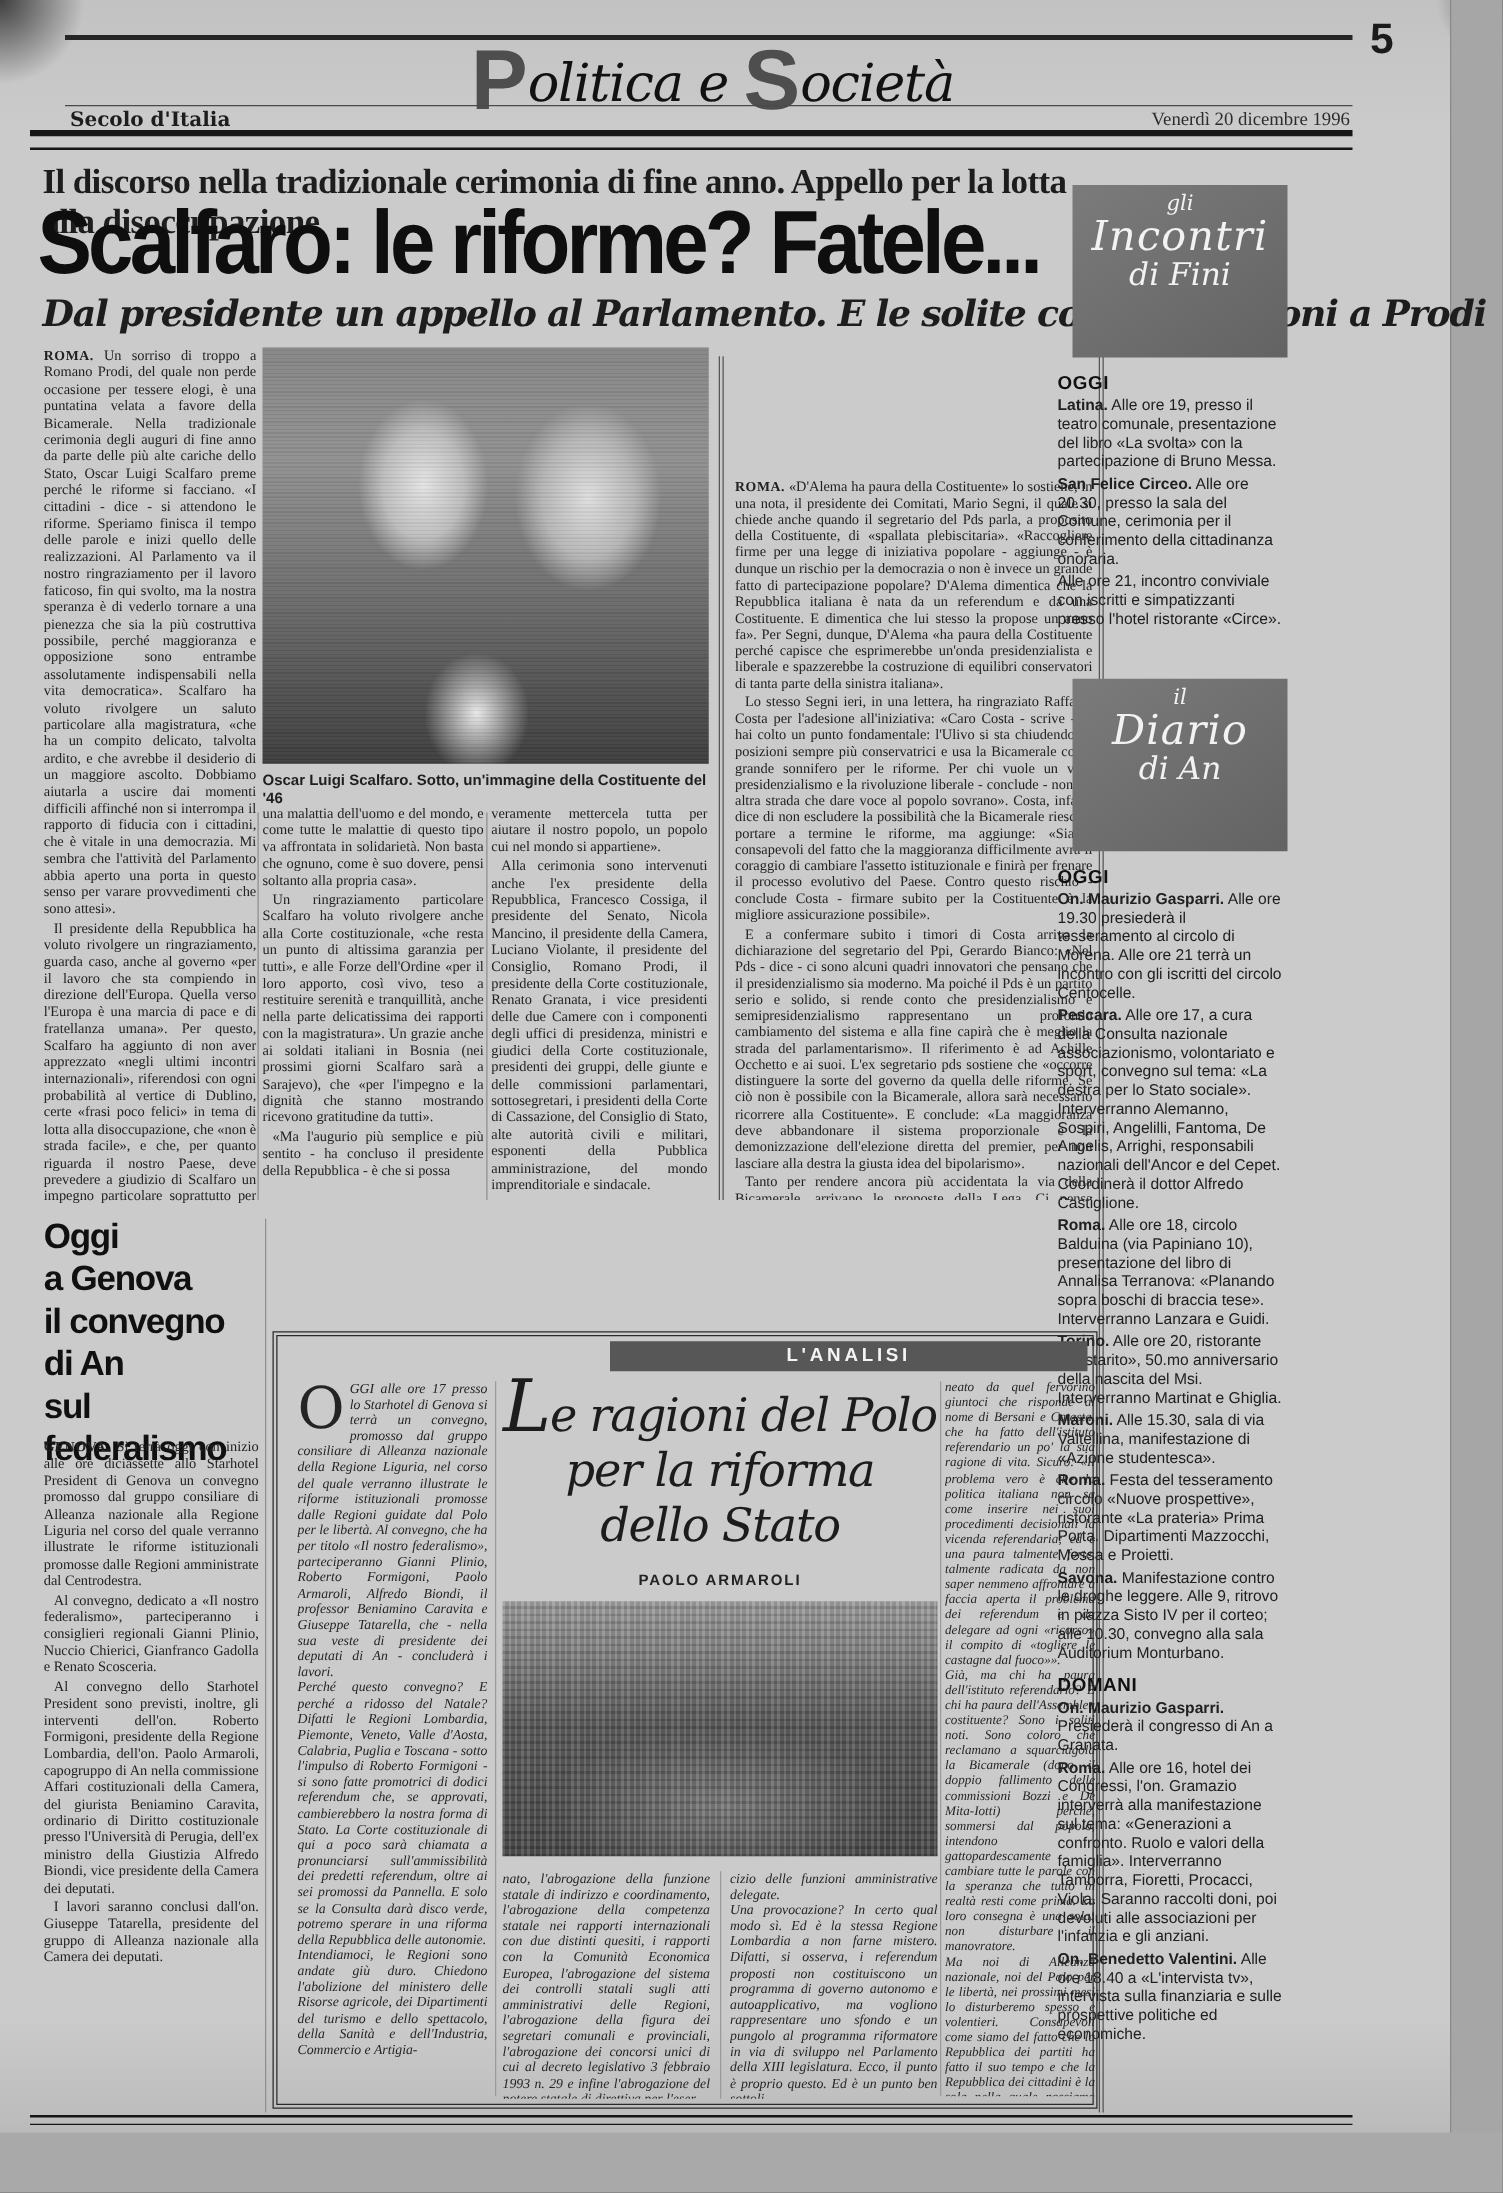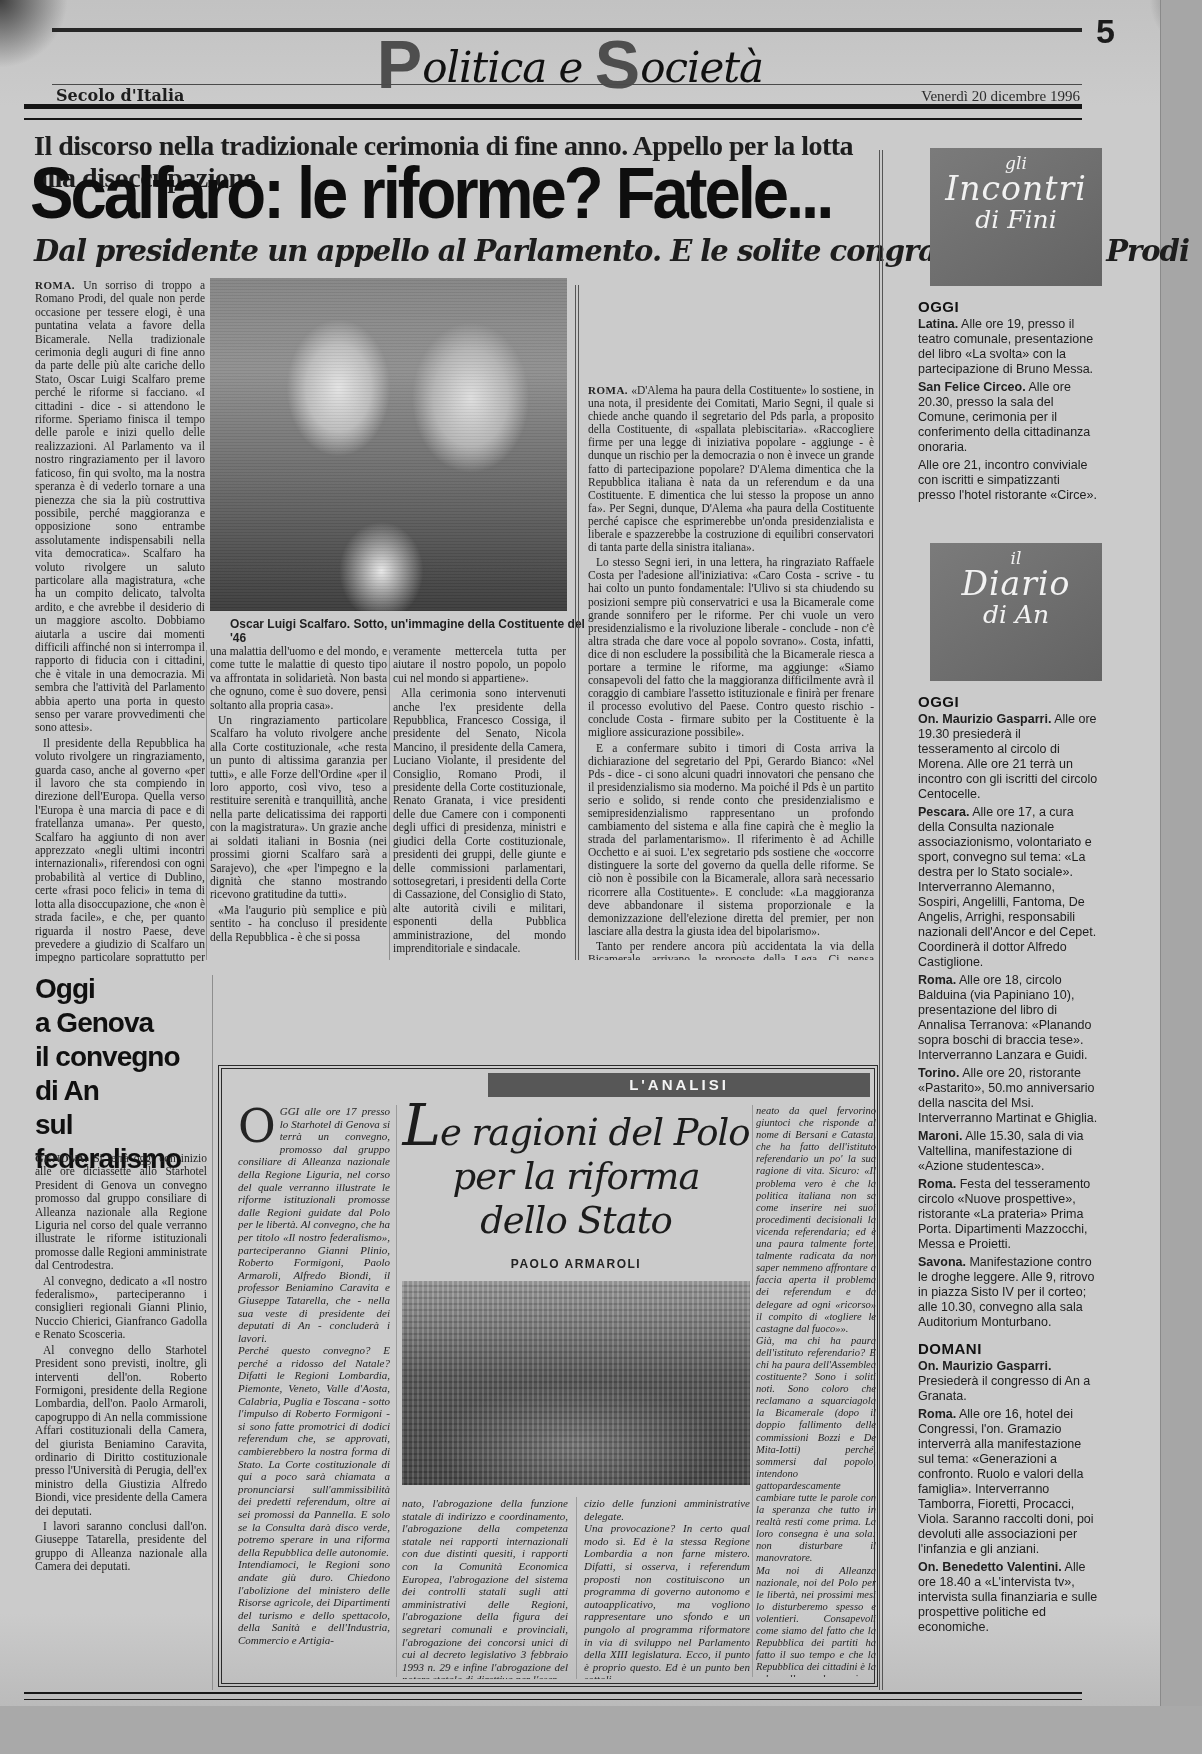--- a/index.html
+++ b/index.html
@@ -33,32 +33,32 @@
   .bodytext p.first{text-indent:0;}
   .dl{font-weight:bold;font-size:11px;letter-spacing:0.5px;}
   .col1{left:35px;top:279px;width:170px;height:684px;}
   .photo1{left:210px;top:278px;width:357px;height:333px;
     background:
       repeating-linear-gradient(0deg, rgba(0,0,0,0.05) 0 1px, rgba(255,255,255,0.03) 1px 3px),
       radial-gradient(ellipse 72px 95px at 36% 33%, #e3e3e3 0%, #bdbdbd 45%, rgba(160,160,160,0) 72%),
       radial-gradient(ellipse 78px 100px at 73% 36%, #dedede 0%, #b5b5b5 48%, rgba(150,150,150,0) 75%),
       radial-gradient(ellipse 60px 70px at 48% 88%, #e8e8e8 0%, rgba(200,200,200,0) 70%),
       linear-gradient(180deg,#858585 0%, #909090 28%, #6e6e6e 58%, #3c3c3c 100%);}
-  .caption{left:210px;top:617px;width:357px;font-family:"Liberation Sans",sans-serif;font-weight:bold;font-size:12px;color:#1f1f1f;margin-left:20px;}
+  .caption{left:210px;top:617px;width:357px;font-family:"Liberation Sans",sans-serif;font-weight:bold;font-size:12px;color:#1f1f1f;}
   .col2{left:210px;top:645px;width:177px;height:318px;}
   .col3{left:393px;top:645px;width:173px;height:318px;}
   .vrule{border-left:1px solid #8e8e8e;width:0;}
   .vrule-dbl{width:2px;border-left:1px solid #555;border-right:1px solid #555;}
 
   
   .segni-head{left:590px;top:283px;width:292px;font-family:"Liberation Sans",sans-serif;font-weight:bold;font-size:26px;line-height:31px;letter-spacing:-0.5px;color:#141414;}
   .segni-body{left:588px;top:384px;width:286px;height:576px;}
 
   
-  .sidebar{left:916px;top:148px;width:190px;height:1548px;font-family:"Liberation Sans",sans-serif;overflow:hidden;}
+  .sidebar{left:844px;top:148px;width:190px;height:1548px;font-family:"Liberation Sans",sans-serif;overflow:hidden;}
   .promo-box{width:172px;height:138px;margin:0 0 12px 14px;background:linear-gradient(145deg,#7b7b7b,#636363);color:#f2f2f2;text-align:center;font-family:"DejaVu Serif",serif;font-style:italic;padding-top:6px;box-sizing:border-box;}
   .promo-small{font-size:17px;line-height:18px;}
   .promo-main{font-size:33px;line-height:34px;letter-spacing:1px;}
   .promo-sub{font-size:25px;line-height:28px;}
   .sb-head{font-weight:bold;font-size:15px;letter-spacing:0.5px;margin:10px 0 2px 2px;color:#111;}
   .entry{font-size:12.5px;line-height:15px;color:#202020;margin:0 0 3px 2px;width:182px;}
   .entry .lead{font-weight:bold;}
 
   
   .genova-title{left:35px;top:972px;width:178px;font-family:"Liberation Sans",sans-serif;font-weight:bold;font-size:28px;line-height:34px;letter-spacing:-1px;color:#101010;white-space:pre-line;}

